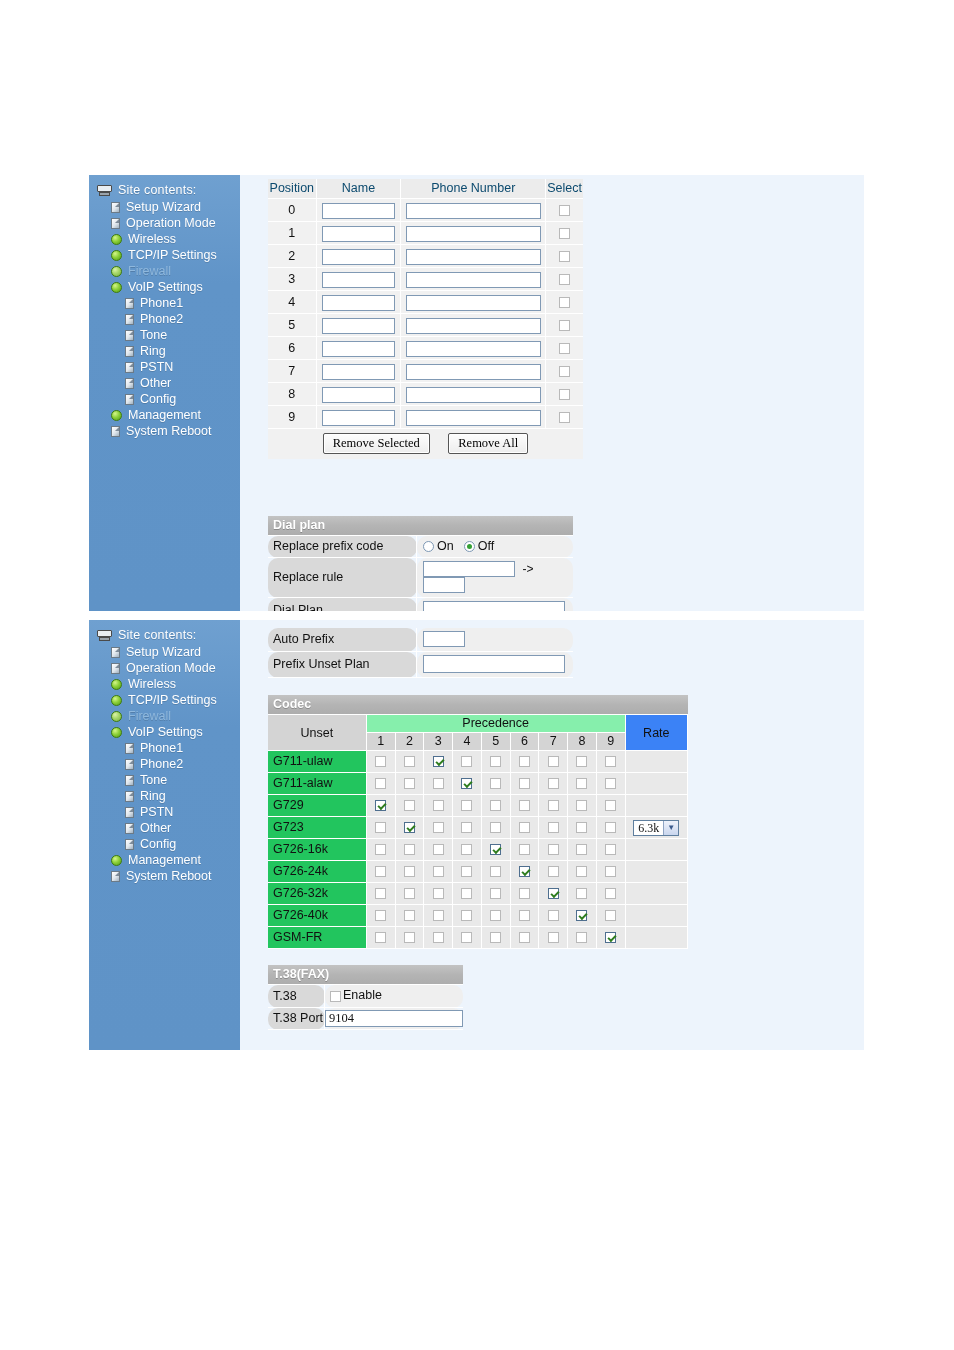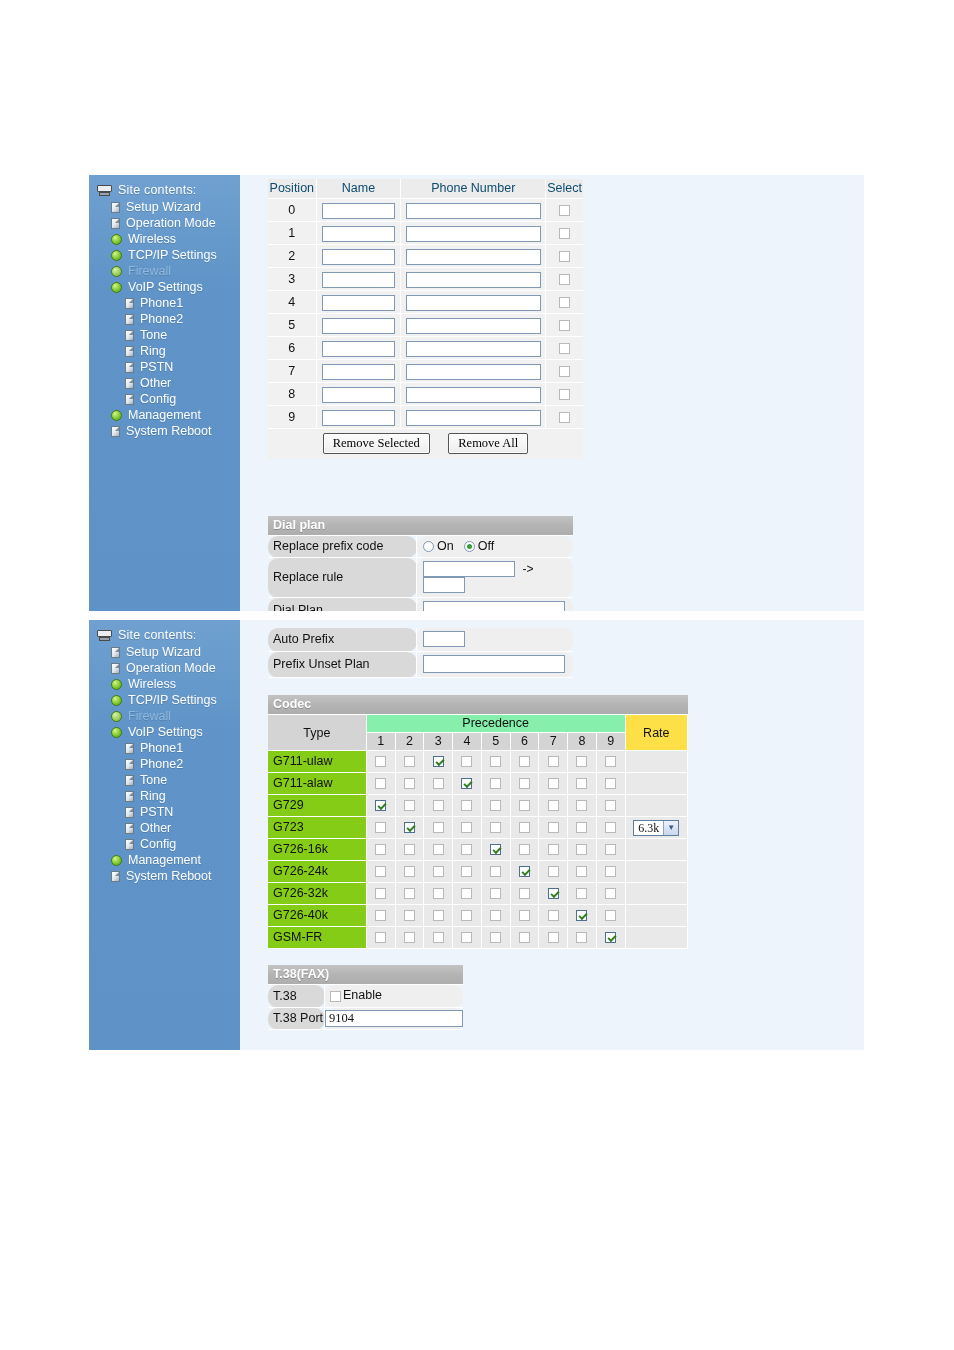--- a/index.html
+++ b/index.html
@@ -146,24 +146,24 @@
   #prefix{position:absolute;left:28px;top:8px;width:305px;}
 
   
   #codec{position:absolute;left:28px;top:75px;width:420px;}
   .cd{width:100%;border-collapse:collapse;}
   .cd th,.cd td{
     font-size:12.5px;color:#111;font-weight:normal;
     border-right:1px solid #ffffff;border-bottom:1px solid #ffffff;text-align:center;
   }
   .cd .type-h{width:100px;background:#d4d4d4;}
-  .cd .rate-h{width:60px;background:#fde047;}
+  .cd .rate-h{width:60px;background:#3b82f6;}
   .cd .pnum{width:29px;background:#d4d4d4;padding:1px 0 2px;}
   .cd .prec{background:#86efac;padding:1px 0 2px;}
-  .cd td.type{background:#84cc16;text-align:left;padding:3px 0 4px 5px;}
+  .cd td.type{background:#22c55e;text-align:left;padding:3px 0 4px 5px;}
   .cd td.box{background:#e9e9e9;padding:3px 0 4px;}
   .cd td.rate{background:#e9e9e9;padding:2px 3px;}
   .sel{
     display:inline-flex;align-items:center;border:1px solid #5f7f9f;background:#ffffff;
     height:16px;box-sizing:border-box;font-size:11.5px;
   }
   .sel .val{
     padding:0 4px;color:#111;font-family:"Liberation Serif",serif;font-size:12px;
     line-height:14px;
   }
@@ -460,21 +460,21 @@
           </tr>
         </tbody>
           </table>
       </div>
 
       <div id="codec">
         <div class="bar">Codec</div>
         <table class="cd">
           <thead id="cd-head">
               <tr>
-                <th class="type-h" rowspan="2">Type</th>
+                <th class="type-h" rowspan="2">Unset</th>
                 <th class="prec" colspan="9">Precedence</th>
                 <th class="rate-h" rowspan="2">Rate</th>
               </tr>
               <tr>
                 <th class="pnum">1</th>
                 <th class="pnum">2</th>
                 <th class="pnum">3</th>
                 <th class="pnum">4</th>
                 <th class="pnum">5</th>
                 <th class="pnum">6</th>

